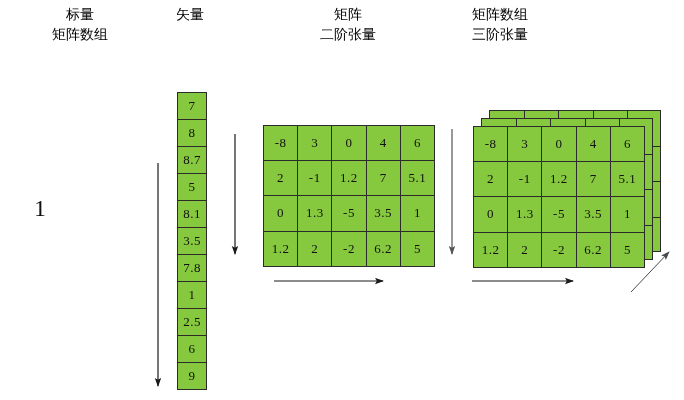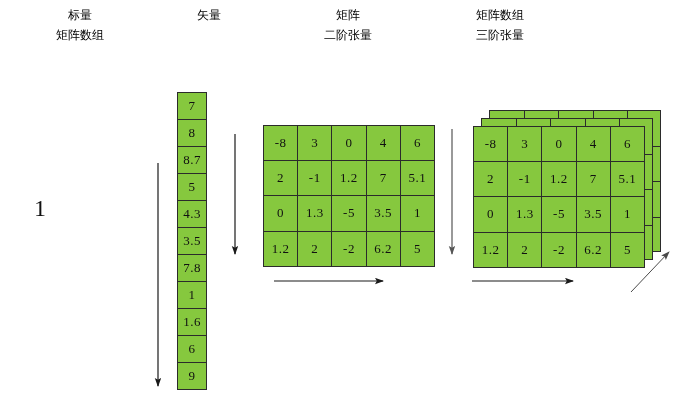--- a/index.html
+++ b/index.html
@@ -19,22 +19,22 @@
     position: absolute;
     left: 0; top: 0;
     width: 684px; height: 400px;
   }
 
   
   .col-header {
     position: absolute;
     text-align: center;
     line-height: 20px;
-    font-size: 12px;
-    font-family: Liberation Sans, sans-serif;
+    font-size: 14px;
+    font-family: Liberation Mono, monospace;
     color: #000;
     white-space: nowrap;
   }
   .col-header .h-top { display: block; }
   .col-header .h-sub { display: block; }
 
   
   .scalar-value {
     position: absolute;
     font-size: 24px;
@@ -99,44 +99,44 @@
 </style>
 </head>
 <body>
 
 <div class="stage">
 
   <div class="col-header" id="header-scalar" style="left: 20px; width: 120px; top: 5px;">
     <span class="h-top">标量</span>
     <span class="h-sub">矩阵数组</span>
   </div>
-  <div class="col-header" id="header-vector" style="left: 149px; width: 120px; top: 5px;">
+  <div class="col-header" id="header-vector" style="left: 130px; width: 120px; top: 5px;">
     <span class="h-top">矢量</span>
   </div>
   <div class="col-header" id="header-tensor" style="left: 440px; width: 120px; top: 5px;">
     <span class="h-top">矩阵数组</span>
     <span class="h-sub">三阶张量</span>
   </div>
   <div class="col-header" id="header-matrix" style="left: 288px; width: 120px; top: 5px;">
     <span class="h-top">矩阵</span>
     <span class="h-sub">二阶张量</span>
   </div>
 
   <div class="scalar-value" id="scalar-value" style="left: 20px; top: 195px; width: 40px;">1</div>
 
   <div id="vector-grid">
       <div class="cell" style="top: 0px; height: 28px; width: 30px;">7</div>
       <div class="cell" style="top: 27px; height: 28px; width: 30px;">8</div>
       <div class="cell" style="top: 54px; height: 28px; width: 30px;">8.7</div>
       <div class="cell" style="top: 81px; height: 28px; width: 30px;">5</div>
-      <div class="cell" style="top: 108px; height: 28px; width: 30px;">4.3</div>
+      <div class="cell" style="top: 108px; height: 28px; width: 30px;">8.1</div>
       <div class="cell" style="top: 135px; height: 28px; width: 30px;">3.5</div>
       <div class="cell" style="top: 162px; height: 28px; width: 30px;">7.8</div>
       <div class="cell" style="top: 189px; height: 28px; width: 30px;">1</div>
-      <div class="cell" style="top: 216px; height: 28px; width: 30px;">1.6</div>
+      <div class="cell" style="top: 216px; height: 28px; width: 30px;">2.5</div>
       <div class="cell" style="top: 243px; height: 28px; width: 30px;">6</div>
       <div class="cell" style="top: 270px; height: 28px; width: 30px;">9</div>
     </div>
 
   <div id="matrix-grid">
       <div class="cell" style="left: 0px; top: 0px; width: 35.2px; height: 36.2px;">-8</div>
       <div class="cell" style="left: 34.2px; top: 0px; width: 35.2px; height: 36.2px;">3</div>
       <div class="cell" style="left: 68.4px; top: 0px; width: 35.2px; height: 36.2px;">0</div>
       <div class="cell" style="left: 102.6px; top: 0px; width: 35.2px; height: 36.2px;">4</div>
       <div class="cell" style="left: 136.8px; top: 0px; width: 35.2px; height: 36.2px;">6</div>

